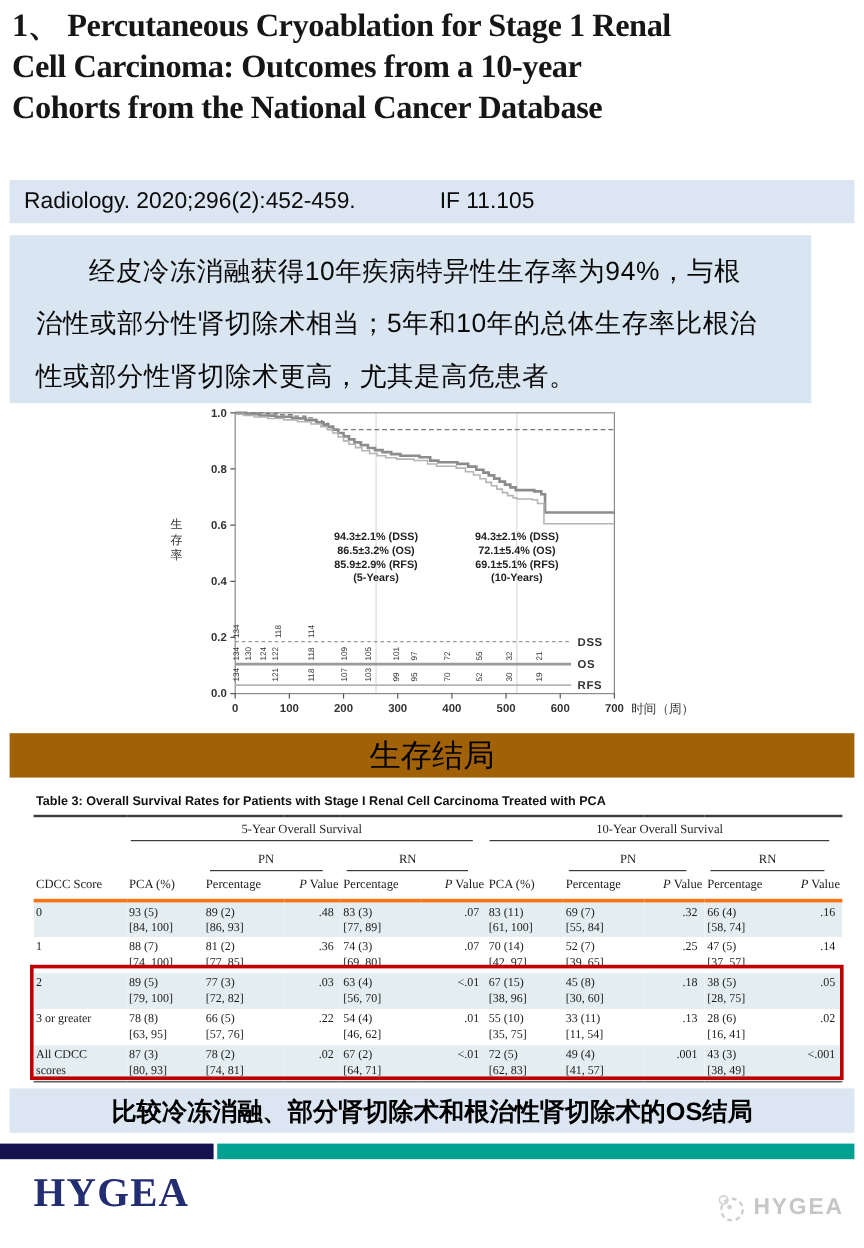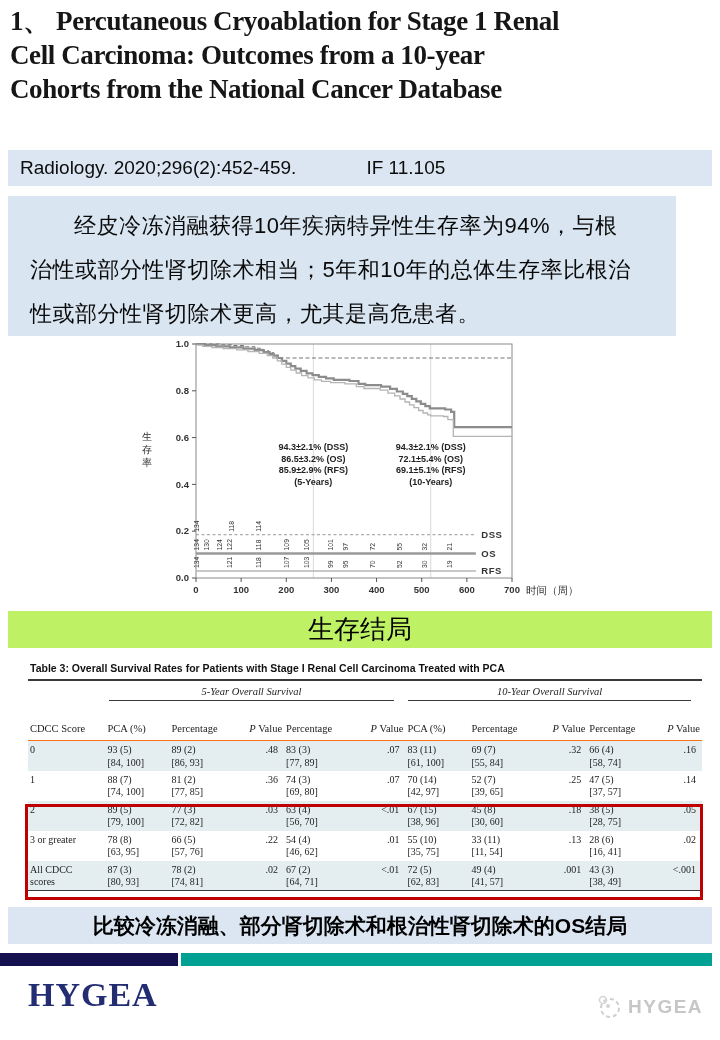--- a/index.html
+++ b/index.html
@@ -32,23 +32,23 @@
   .band.cap2{top:907px;font-size:21px;}
 
   
   .table-wrap{position:absolute;top:662px;left:28px;width:674px;}
   .table-title{font-size:10.5px;font-weight:bold;color:#111;margin:0 0 5px 2px;}
   table.jtable{border-collapse:collapse;width:100%;table-layout:fixed;
     font-family:"Liberation Serif",serif;color:#1c1c1c;border-top:2px solid #3a3a3a;}
   .jtable th{font-weight:normal;font-size:10.5px;padding:1px 1px;vertical-align:bottom;text-align:left;}
   .jtable .grp-in,.jtable .sub-in{display:block;text-align:center;border-bottom:1px solid #3a3a3a;
     padding:4px 0 3px;}
-  .jtable .grp-in{margin:0 10px 16px 2px;font-style:italic;}
+  .jtable .grp-in{margin:0 10px 4px 2px;}
   .jtable .sub-in{margin:0 14px 0 4px;}
-  .jtable tr.cols th{border-bottom:1px solid #f97316;padding:5px 2px 6px;}
+  .jtable tr.cols th{border-bottom:3px solid #f97316;padding:5px 2px 6px;}
   .jtable td{font-size:10px;line-height:11.5px;padding:3px 2px 2px;vertical-align:top;
     height:30px;box-sizing:border-box;overflow:hidden;}
   .jtable td .ci{margin-top:1px;}
   .jtable th.p-col,.jtable td.p-col{text-align:right;padding-right:6px;}
   .jtable td.p-col i,.jtable th i{font-style:italic;}
   .jtable tbody tr:last-child td{border-bottom:1.5px solid #3a3a3a;}
 
   
   .red-box{position:absolute;top:804px;left:25px;width:678px;height:96px;
     border:3px solid #c00000;box-sizing:border-box;pointer-events:none;}
@@ -150,21 +150,21 @@
         <text x="221.52" y="233.98" font-size="6.8" fill="#333" transform="rotate(-90 221.52 233.98)">95</text>
         <text x="248.6057142857143" y="233.98" font-size="6.8" fill="#333" transform="rotate(-90 248.6057142857143 233.98)">70</text>
         <text x="275.69142857142856" y="233.98" font-size="6.8" fill="#333" transform="rotate(-90 275.69142857142856 233.98)">52</text>
         <text x="300.52" y="233.98" font-size="6.8" fill="#333" transform="rotate(-90 300.52 233.98)">30</text>
         <text x="325.8" y="233.98" font-size="6.8" fill="#333" transform="rotate(-90 325.8 233.98)">19</text>
         <text text-anchor="middle" font-size="9" font-weight="bold" fill="#222"><tspan x="187.37142857142857" y="116">94.3±2.1% (DSS)</tspan><tspan x="187.37142857142857" y="127.5">86.5±3.2% (OS)</tspan><tspan x="187.37142857142857" y="139">85.9±2.9% (RFS)</tspan><tspan x="187.37142857142857" y="150.5">(5-Years)</tspan></text>
         <text text-anchor="middle" font-size="9" font-weight="bold" fill="#222"><tspan x="304.74285714285713" y="116">94.3±2.1% (DSS)</tspan><tspan x="304.74285714285713" y="127.5">72.1±5.4% (OS)</tspan><tspan x="304.74285714285713" y="139">69.1±5.1% (RFS)</tspan><tspan x="304.74285714285713" y="150.5">(10-Years)</tspan></text>
       </svg>
   </div>
 
-  <div class="band cap1" style="background: #bef264;">
+  <div class="band cap1" style="background: #a16207;">
     <span>生存结局</span>
   </div>
 
   <div class="table-wrap">
     <div class="table-title">Table 3: Overall Survival Rates for Patients with Stage I Renal Cell Carcinoma Treated with PCA</div>
     <table class="jtable" id="jtable">
         <colgroup>
           <col style="width: 11.5%;">
           <col style="width: 9.5%;">
           <col style="width: 10%;">
@@ -180,20 +180,37 @@
         <thead>
           <tr>
             <th></th>
             <th colspan="5">
               <span class="grp-in">5-Year Overall Survival</span>
             </th>
             <th colspan="5">
               <span class="grp-in">10-Year Overall Survival</span>
             </th>
           </tr>
+          <tr>
+            <th colspan="1"></th>
+            <th colspan="1"></th>
+            <th colspan="2">
+              <span class="sub-in">PN</span>
+            </th>
+            <th colspan="2">
+              <span class="sub-in">RN</span>
+            </th>
+            <th colspan="1"></th>
+            <th colspan="2">
+              <span class="sub-in">PN</span>
+            </th>
+            <th colspan="2">
+              <span class="sub-in">RN</span>
+            </th>
+          </tr>
           <tr class="cols">
             <th>CDCC Score</th>
             <th>PCA (%)</th>
             <th>Percentage</th>
             <th class="p-col"><i>P</i> Value</th>
             <th>Percentage</th>
             <th class="p-col"><i>P</i> Value</th>
             <th>PCA (%)</th>
             <th>Percentage</th>
             <th class="p-col"><i>P</i> Value</th>

